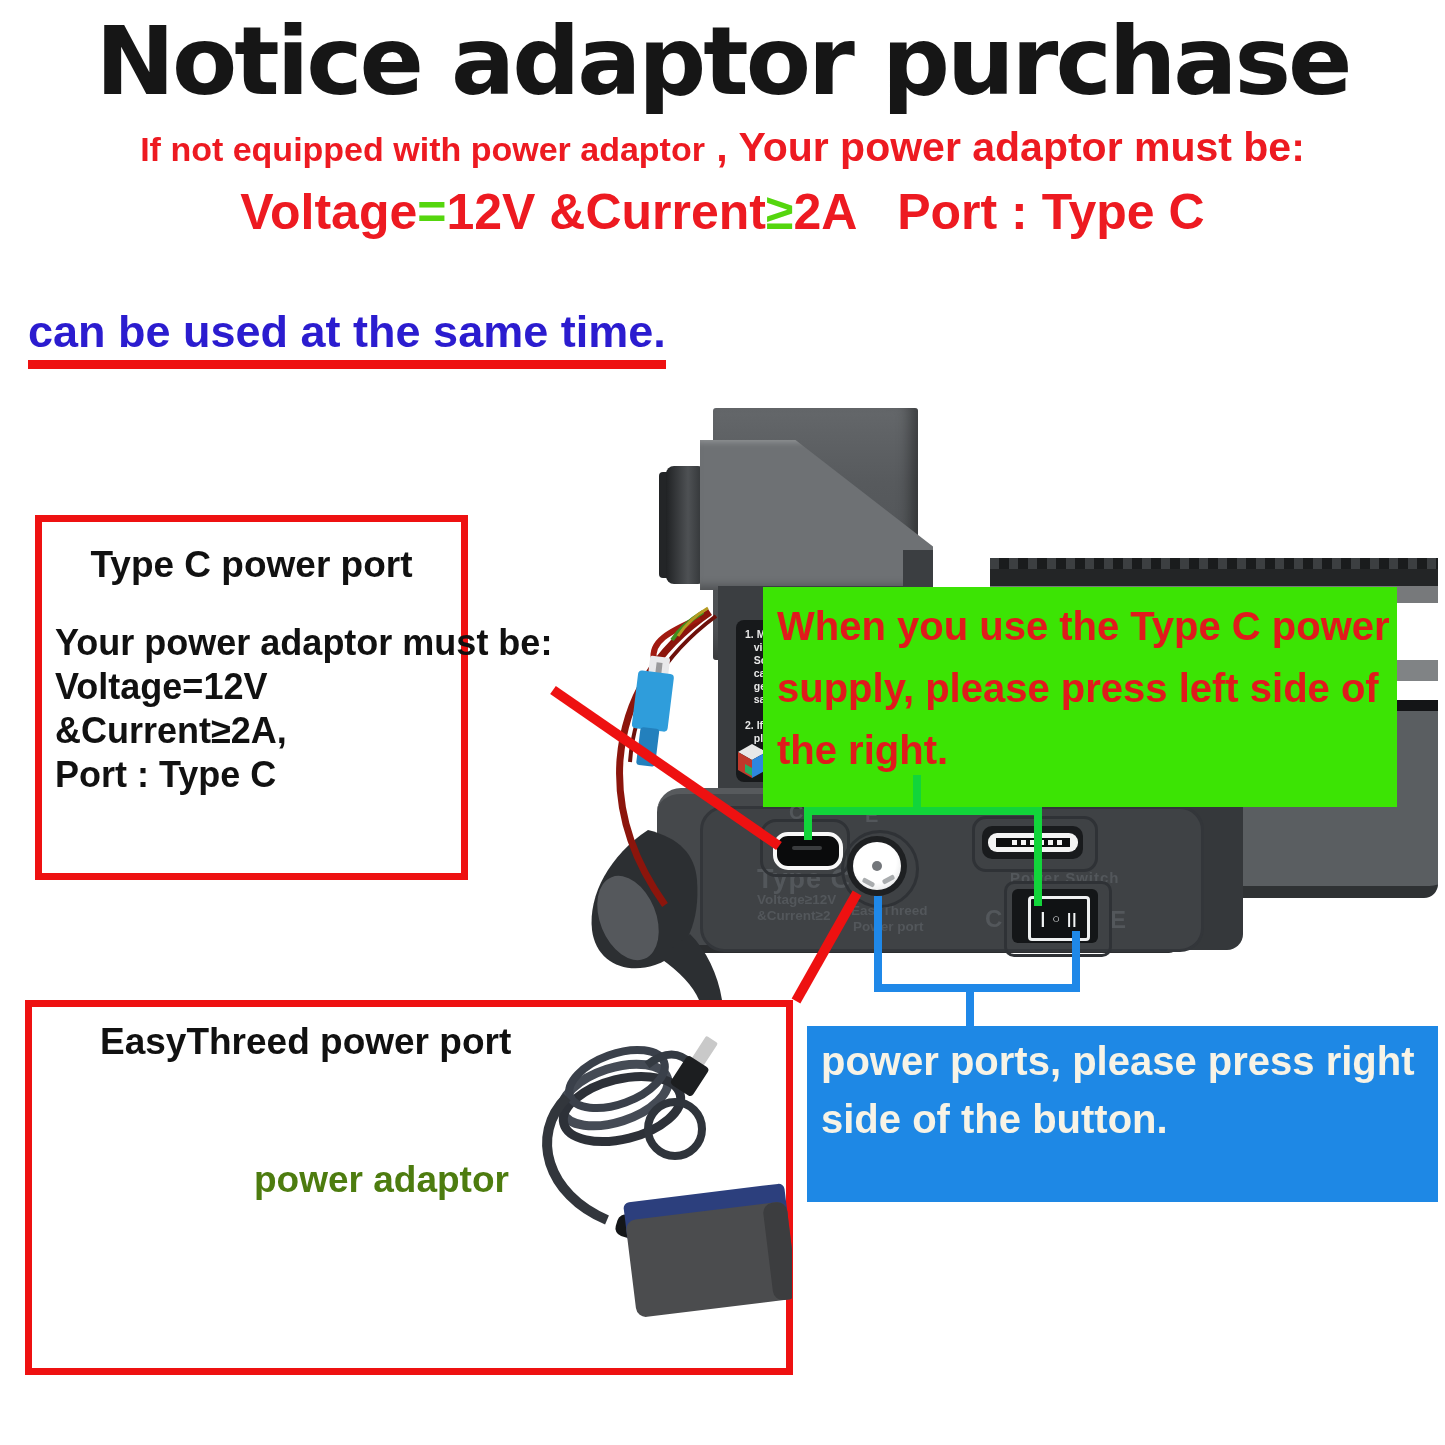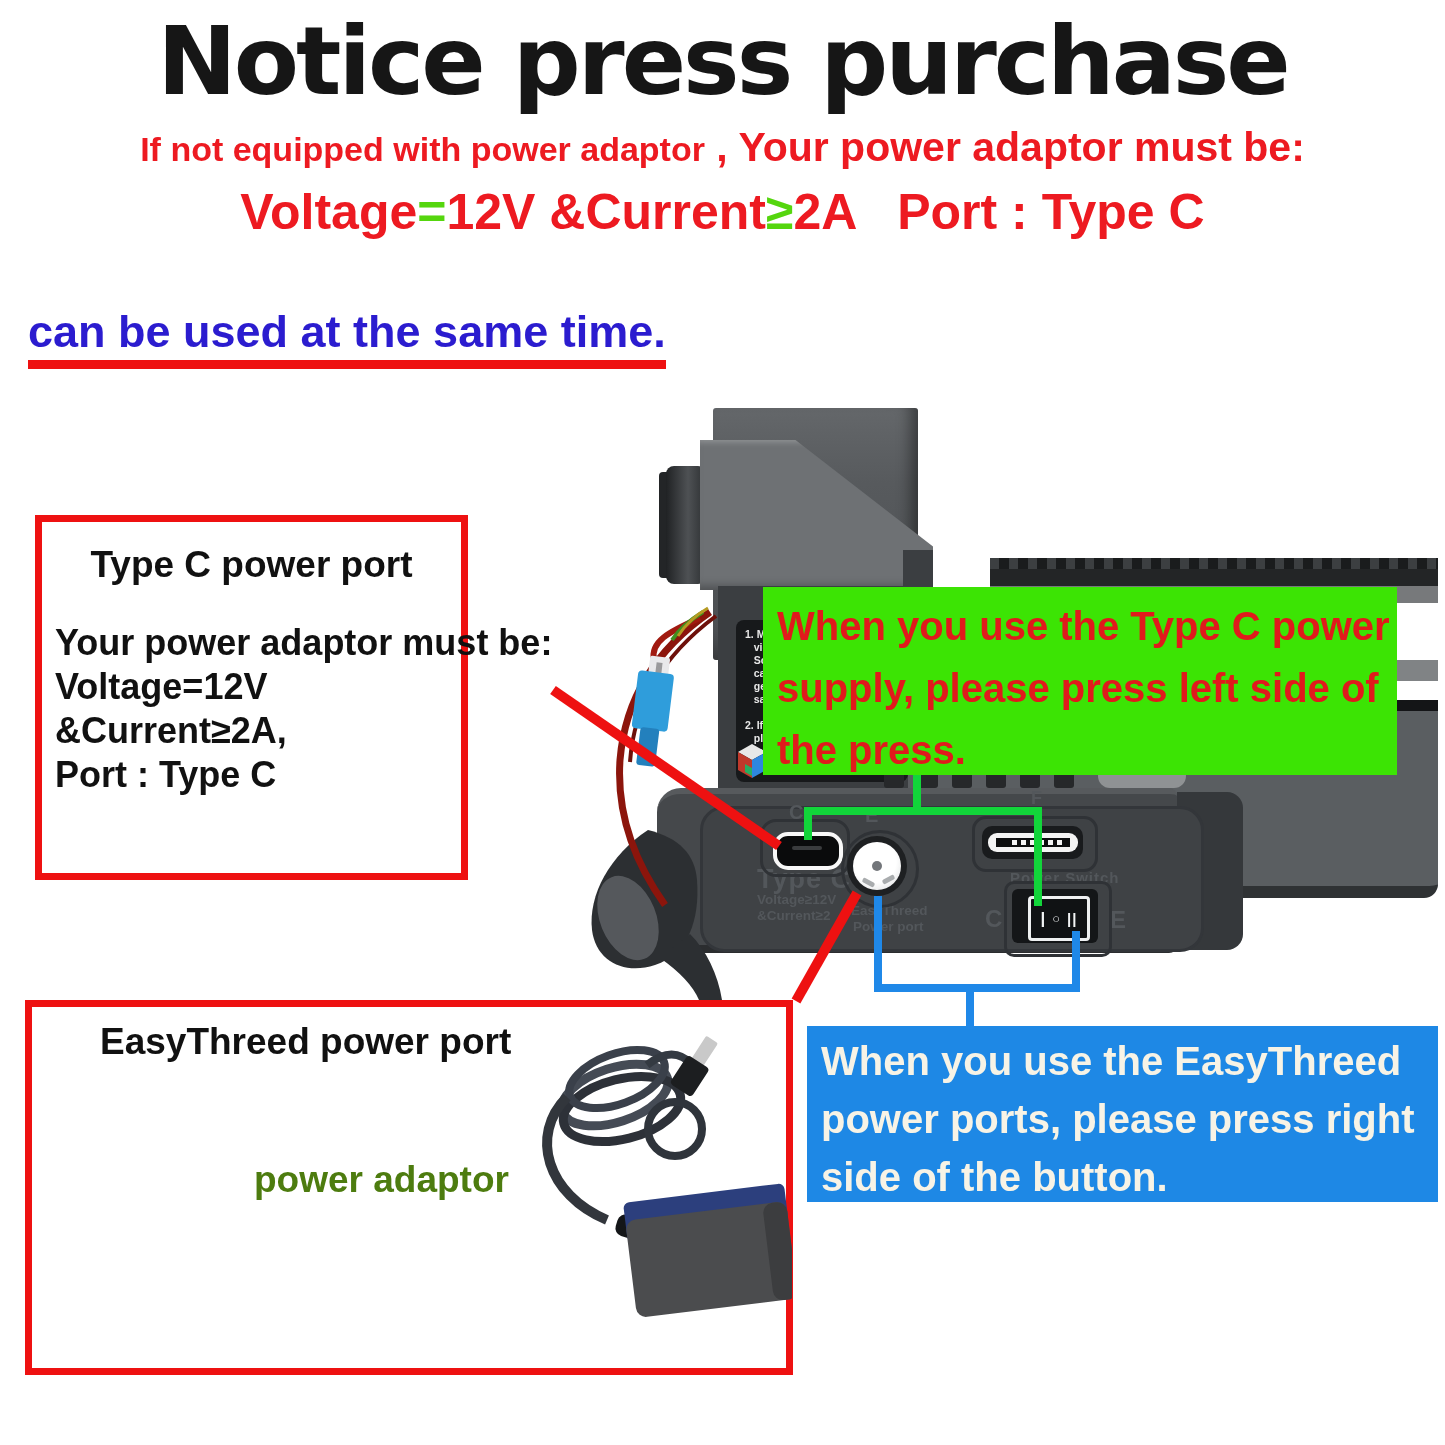--- a/index.html
+++ b/index.html
@@ -19,21 +19,21 @@
   
   .redbox{border:7px solid #ee1111;background:#ffffff;box-sizing:border-box;z-index:4;}
   #typecBox{left:35px;top:515px;width:433px;height:365px;}
   #typecBox .bh{position:absolute;top:22px;left:0;width:100%;text-align:center;font-size:37px;color:#111;}
   #typecBox .bl{position:absolute;left:13px;font-size:36px;color:#111;white-space:nowrap;}
   #etBox{left:25px;top:1000px;width:768px;height:375px;}
   #etBox .bh{position:absolute;top:14px;left:68px;font-size:37px;color:#111;white-space:nowrap;}
   #etBox .c1{position:absolute;top:152px;left:222px;font-size:37px;color:#4d7c0f;white-space:nowrap;}
   #etBox .c2{position:absolute;top:202px;left:14px;font-size:37px;color:#111;white-space:nowrap;}
   
-  #greenNote{left:763px;top:587px;width:634px;height:188px;background:#3ce404;z-index:5;
+  #greenNote{left:763px;top:587px;width:634px;height:220px;background:#3ce404;z-index:5;
              color:#e01a1c;font-size:40px;line-height:62px;padding:8px 0 12px 14px;box-sizing:border-box;}
   #blueNote{left:807px;top:1026px;width:631px;height:176px;background:#1e88e5;z-index:5;
             color:#f7f3e6;font-size:40px;line-height:58px;padding:6px 0 0 14px;box-sizing:border-box;}
   
   .pz1{z-index:1;} .pz2{z-index:2;} .pz3{z-index:3;}
   #slabTeeth{left:990px;top:558px;width:448px;height:28px;background:#232526;}
   #slabTeeth .teeth{position:absolute;top:0;left:0;width:100%;height:11px;
       background:repeating-linear-gradient(90deg,#3c3f41 0 9px,#1a1c1d 9px 19px);}
   #slabGrey1{left:990px;top:586px;width:448px;height:17px;background:#77797b;}
   #slabGrey2{left:1000px;top:660px;width:438px;height:21px;background:#808385;}
@@ -84,21 +84,21 @@
             border-radius:4px;display:flex;align-items:center;justify-content:center;gap:7px;
             color:#f2f4f5;}
   #swRocker .g1{font-size:17px;} #swRocker .g2{font-size:13px;} #swRocker .g3{font-size:15px;letter-spacing:1px;}
   svg.overlay{position:absolute;left:0;top:0;pointer-events:none;}
 </style>
 </head>
 <body>
 
 <div id="canvas">
 
-  <div class="abs title">Notice press purchase</div>
+  <div class="abs title">Notice adaptor purchase</div>
 
   <div class="abs redline1">
     <span class="big">If not equipped with power adaptor</span><span class="sm"> , </span><span class="sm">Your power adaptor must be:</span>
   </div>
 
   <div class="abs redline2">
     <span>Voltage</span><span class="grn">=</span><span>12V </span><span>&amp;Current</span><span class="grn">≥</span><span>2A</span><span style="white-space:pre">   </span><span>Port : Type C</span>
   </div>
 
   <div class="abs intro">
@@ -193,25 +193,24 @@
       <polygon points="752,744 766,752 752,760 738,752" fill="#e8e8e8"></polygon>
       <polygon points="738,752 752,760 752,778 738,770" fill="#c0392b"></polygon>
       <polygon points="766,752 752,760 752,778 766,770" fill="#2e86de"></polygon>
       <polygon points="745,764 752,768 752,776 745,772" fill="#27ae60"></polygon>
     </g>
   </svg>
 
   <div class="abs" id="greenNote">
     <div>When you use the Type C power</div>
     <div>supply, please press left side of</div>
-    <div>the press.</div>
+    <div>the right.</div>
   </div>
 
   <div class="abs" id="blueNote">
-    <div>When you use the EasyThreed</div>
     <div>power ports, please press right</div>
     <div>side of the button.</div>
   </div>
 
   <div class="abs redbox" id="typecBox">
     <div class="bh">Type C power port</div>
     <div class="bl" style="top:100px">Your power adaptor must be:</div>
     <div class="bl" style="top:144px">Voltage=12V</div>
     <div class="bl" style="top:188px">&amp;Current≥2A,</div>
     <div class="bl" style="top:232px">Port : Type C</div>

